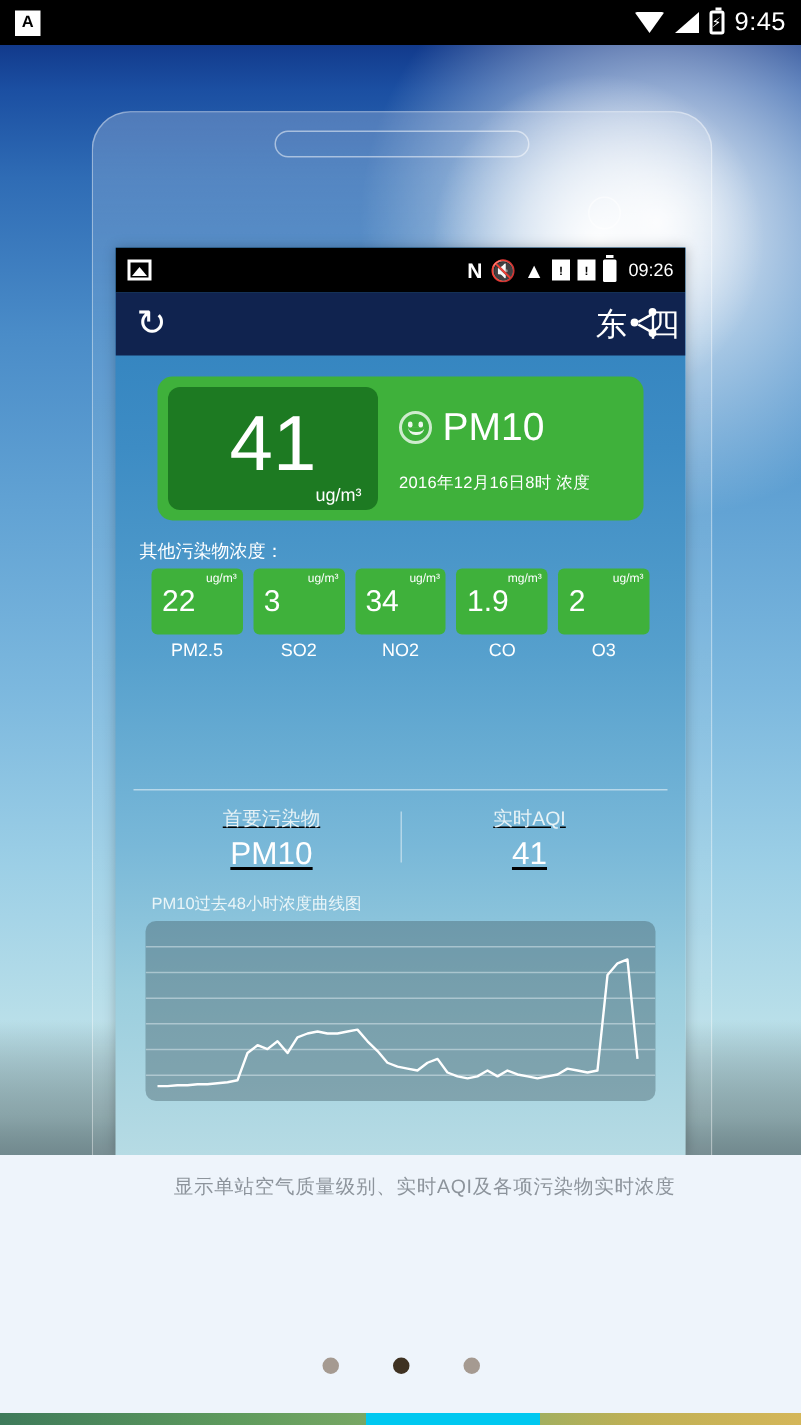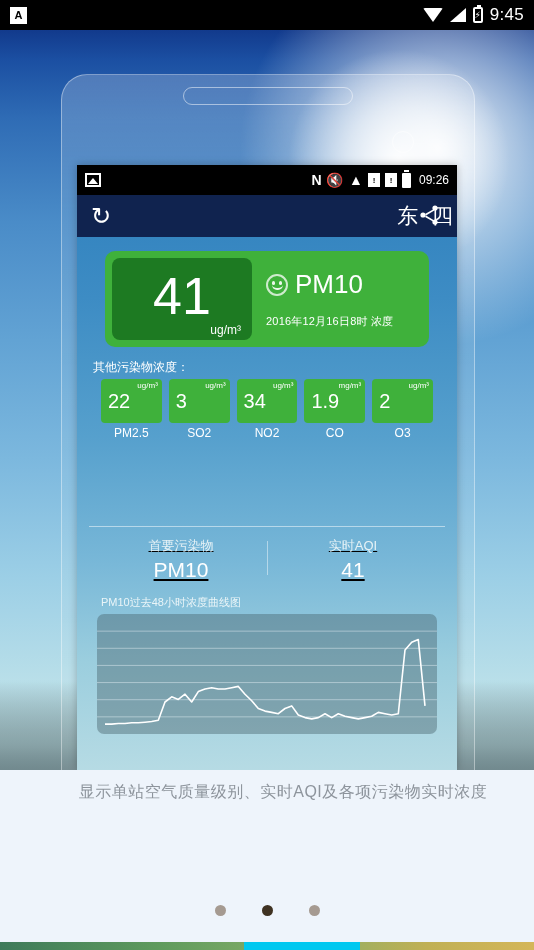--- a/index.html
+++ b/index.html
@@ -194,21 +194,21 @@
   .chart-wrap svg { display:block; width:100%; height:100%; }
 
   
   .caption {
     position:absolute; left:0; top:770px; width:534px; height:180px;
     background:#eef4fb; z-index:10; text-align:center;
   }
   .cap-title {
     margin-top:30px; font-size:25px; color:#c2c8cf; letter-spacing:3px;
   }
-  .cap-sub { margin-top:12px; font-size:16px; color:#8d949c; letter-spacing:.5px;margin-left:32px; }
+  .cap-sub { margin-top:12px; font-size:13px; color:#8d949c; letter-spacing:.5px;margin-left:32px; }
 
   .dots {
     position:absolute; left:0; top:905px; width:534px;
     display:flex; justify-content:center; gap:36px; z-index:12;
   }
   .dot { width:11px; height:11px; border-radius:50%; background:#a59a91; }
   .dot.active { background:#3f3222; }
 
   .bottom-bar {
     position:absolute; left:0; bottom:0; width:534px; height:8px; z-index:14;

